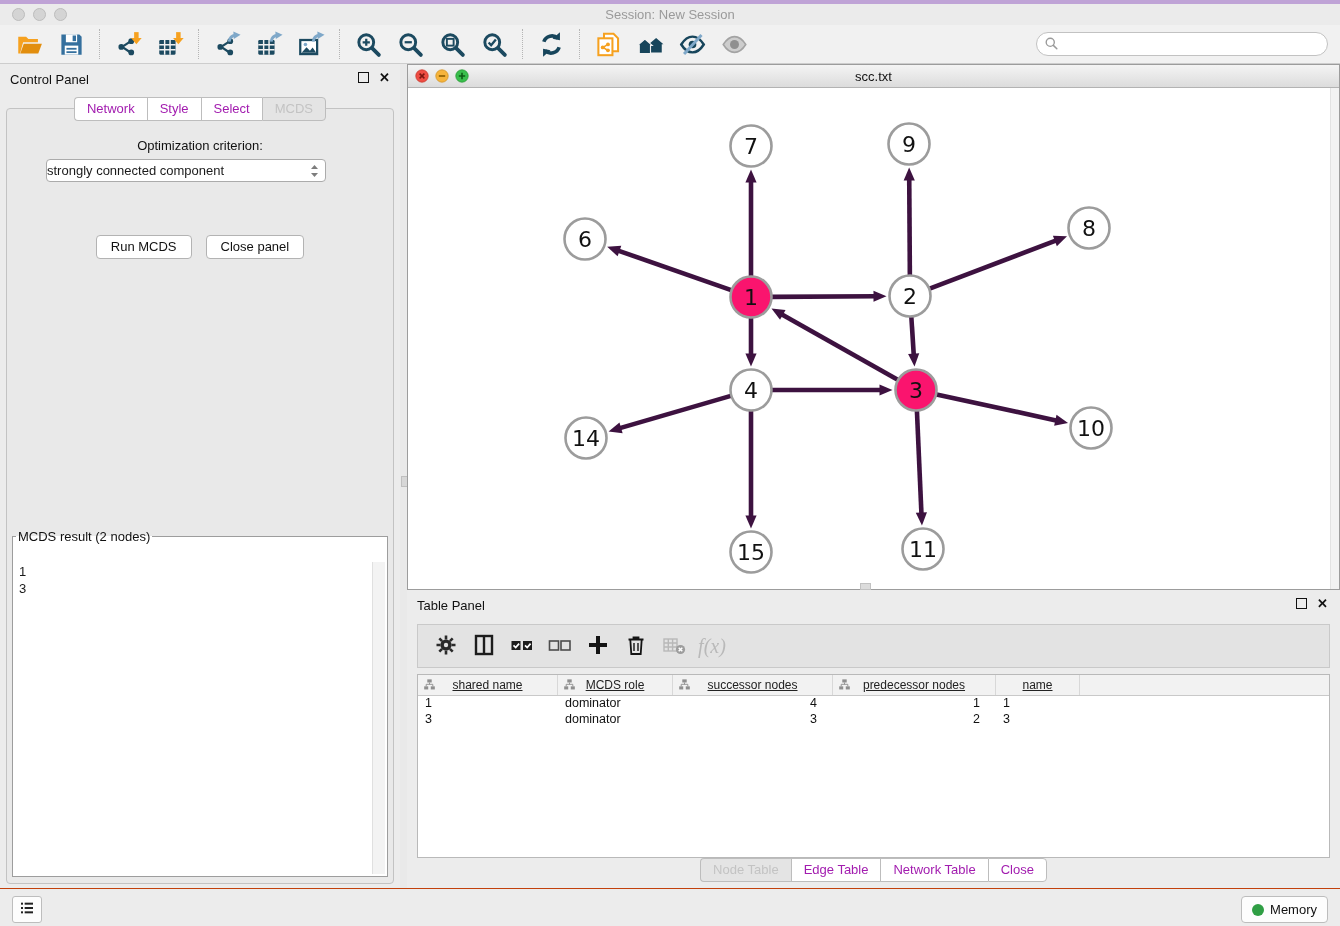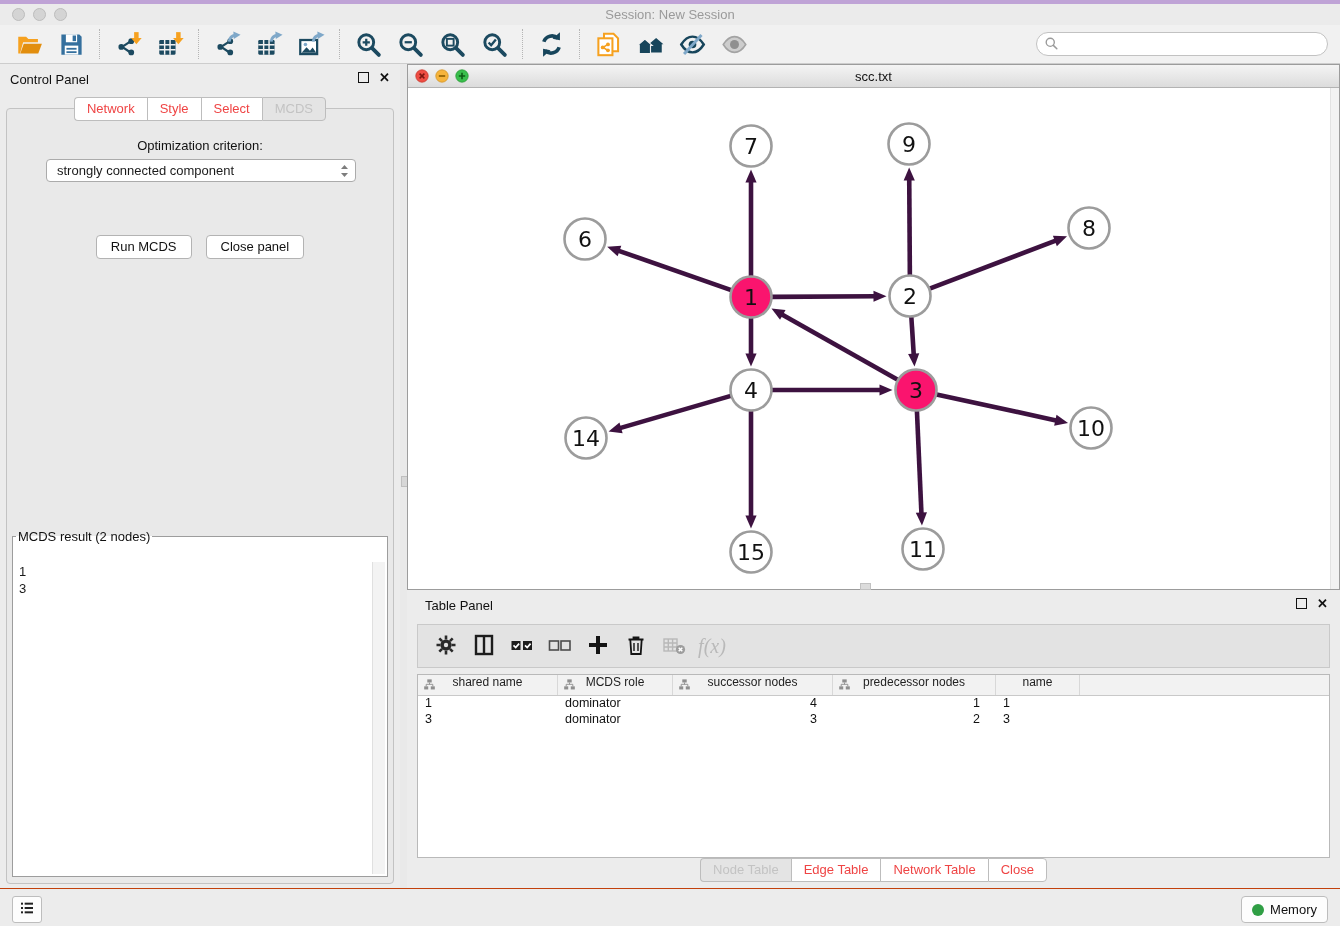--- a/index.html
+++ b/index.html
@@ -24,27 +24,27 @@
   .search-wrap input { width:100%; height:100%; box-sizing:border-box; border:1px solid #c2c2c2; border-radius:12px; background:#fff; padding:0 10px 0 28px; font-size:13px; outline:none; }
   .search-wrap .s-icon { position:absolute; left:8px; top:4px; }
   
   .control-panel { position:absolute; left:0; top:64px; width:400px; height:824px; background:#ececec; }
   .panel-title-row { position:absolute; left:0; top:0; width:100%; height:30px; }
   .panel-title { position:absolute; left:10px; top:8px; font-size:13px; color:#111; }
   .panel-btns { position:absolute; right:10px; top:8px; display:flex; gap:10px; align-items:center; }
   .float-btn { width:9px; height:9px; border:1.5px solid #111; display:inline-block; }
   .close-btn { font-size:13px; font-weight:bold; color:#111; line-height:11px; }
   .cp-tabs { position:absolute; left:0; top:33px; width:100%; display:flex; justify-content:center; z-index:3; }
-  .tab-seg { font-size:13px; padding:3px 12px 4px; background:#fff; border:1px solid #bdbdbd; border-right:none; color:#ef4444; }
+  .tab-seg { font-size:13px; padding:3px 12px 4px; background:#fff; border:1px solid #bdbdbd; border-right:none; color:#a21caf; }
   .tab-seg:first-child { border-radius:4px 0 0 4px; }
   .tab-seg:last-child { border-radius:0 4px 4px 0; border-right:1px solid #bdbdbd; }
   .tab-seg.active { background:#e4e4e4; color:#c3c3c3; }
   .cp-body { position:absolute; left:6px; right:6px; top:44px; bottom:4px; border:1px solid #c3c3c3; border-radius:4px; background:#e9e9e9; }
   .opt-label { position:absolute; left:0; width:100%; top:29px; text-align:center; font-size:13px; color:#111; }
-  .criterion { position:absolute; left:39px; top:50px; width:310px; height:23px; background:#fff; border:1px solid #ababab; border-radius:4px; box-sizing:border-box; font-size:13px; line-height:21px; padding-left:10px; }
+  .criterion { position:absolute; left:39px; top:50px; width:280px; height:23px; background:#fff; border:1px solid #ababab; border-radius:4px; box-sizing:border-box; font-size:13px; line-height:21px; }
   .criterion .stepper { position:absolute; right:5px; top:3px; }
   .cp-buttons { position:absolute; left:0; top:83px; width:100%; display:flex; justify-content:center; gap:14px;margin-top:43px; }
   .push-btn { background:#fff; border:1px solid #b3b3b3; border-radius:4px; font-size:13px; color:#111; padding:3px 14px 4px; font-family:inherit; }
   .result-fieldset { position:absolute; left:5px; right:5px; top:420px; bottom:6px; border:1px solid #9d9d9d; margin:0; padding:1px; background:#fff; }
   .result-fieldset legend { font-size:13px; color:#111; padding:0 2px; margin-left:2px; background:transparent; }
   .result-inner { position:absolute; left:2px; right:2px; top:18px; bottom:2px; background:#fff; font-size:13px; line-height:17px; padding:1px 4px; box-sizing:border-box; }
   .result-scroll { position:absolute; right:2px; top:18px; bottom:2px; width:12px; background:#f3f3f3; border-left:1px solid #e0e0e0; }
   
   .v-splitter { position:absolute; left:400px; top:64px; width:7px; height:824px; background:#e9e9e9; }
   .v-grip { position:absolute; left:1px; top:412px; width:5px; height:9px; background:#d7d7d7; border:1px solid #bfbfbf; }
@@ -57,21 +57,21 @@
   .net-scrollstrip { position:absolute; right:0; top:23px; bottom:0; width:8px; background:#f2f2f2; border-left:1px solid #e2e2e2; }
   .h-grip { position:absolute; left:452px; bottom:-1px; width:9px; height:5px; background:#dcdcdc; border:1px solid #c2c2c2; }
   .graph-label { font-family:"DejaVu Sans", sans-serif; font-size:22px; fill:#111; }
   
   .table-panel { position:absolute; left:407px; top:590px; width:933px; height:298px; background:#ececec; }
   .tp-toolbar { position:absolute; left:10px; right:10px; top:34px; height:44px; background:#e3e3e3; border:1px solid #c9c9c9; box-sizing:border-box; display:flex; align-items:center; padding-left:10px; gap:2px; }
   .tp-btn { width:36px; height:34px; display:flex; align-items:center; justify-content:center; background:transparent; border:none; padding:0; }
   .fx-label { font-family:"Liberation Serif", serif; font-style:italic; font-size:20px; color:#b9b9b9; }
   .tp-table { position:absolute; left:10px; right:10px; top:84px; height:184px; background:#fff; border:1px solid #b9b9b9; box-sizing:border-box; overflow:hidden; }
   .th-row { position:relative; height:20px; border-bottom:1px solid #c9c9c9; background:#f2f2f2; font-size:12px; color:#222; display:flex; }
-  .th-cell { position:relative; border-right:1px solid #d8d8d8; box-sizing:border-box; display:flex; align-items:flex-start; justify-content:center; height:100%; }
+  .th-cell { position:relative; border-right:1px solid #d8d8d8; box-sizing:border-box; display:flex; align-items:center; justify-content:center; height:100%;text-decoration:underline; }
   .th-cell .tree { position:absolute; left:6px; top:4px; }
   .tr-row { display:flex; height:16px; font-size:12.5px; color:#111; }
   .td-cell { box-sizing:border-box; overflow:hidden; white-space:nowrap; }
   .td-left { text-align:left; padding-left:7px; }
   .td-right { text-align:right; padding-right:16px; }
   .tp-tabs { position:absolute; left:0; bottom:6px; width:100%; display:flex; justify-content:center; }
   
   .statusbar { position:absolute; left:0; top:888px; width:100%; height:38px; background:#ececec; border-top:1px solid #c2410c; box-sizing:border-box; }
   .status-list { position:absolute; left:12px; top:7px; width:28px; height:25px; background:#fdfdfd; border:1px solid #bdbdbd; border-radius:3px; display:flex; align-items:center; justify-content:center; }
   .memory-btn { position:absolute; right:12px; top:7px; height:25px; background:#fdfdfd; border:1px solid #bdbdbd; border-radius:4px; display:flex; align-items:center; gap:6px; padding:0 10px; font-size:13px; color:#111; }
@@ -467,21 +467,21 @@
             <text x="515" y="469" text-anchor="middle" class="graph-label">11</text>
           </g>
         </svg>
     </div>
     <div class="net-scrollstrip"></div>
     <span class="h-grip"></span>
   </div>
 
   <div class="table-panel">
     <div class="panel-title-row">
-      <span class="panel-title" style="left:10px;margin-left:8px;">Table Panel</span>
+      <span class="panel-title" style="left:10px;">Table Panel</span>
       <span class="panel-btns" style="right:12px;">
         <span class="float-btn"></span>
         <span class="close-btn">✕</span>
       </span>
     </div>
     <div class="tp-toolbar" id="tp-toolbar">
         <button class="tp-btn">
           <span><svg width="24" height="24" viewBox="0 0 24 24">
               <circle cx="12" cy="12" r="5.6" fill="#2b2b2b"></circle>
               <path d="M17.5 12H21.5M15.9 15.9 18.7 18.7M12 17.5V21.5M8.1 15.9 5.3 18.7M6.5 12H2.5M8.1 8.1 5.3 5.3M12 6.5V2.5M15.9 8.1 18.7 5.3" stroke="#2b2b2b" stroke-width="2.6"></path>

